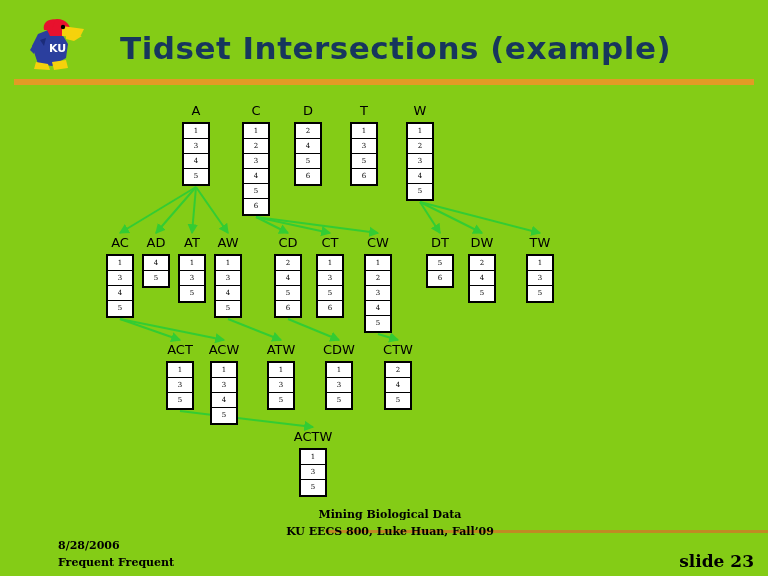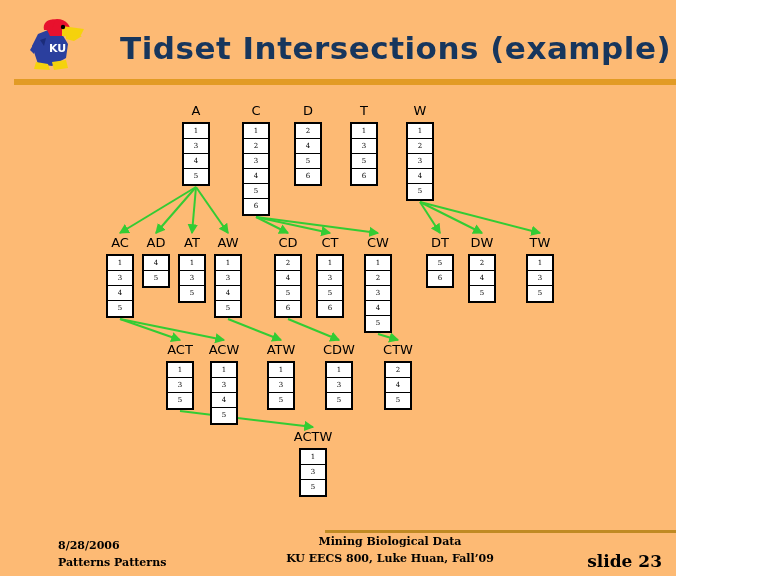--- a/index.html
+++ b/index.html
@@ -2,23 +2,23 @@
 <html><head>
 <meta charset="utf-8">
 <style>
   html, body {
     margin: 0;
     padding: 0;
     background: #ffffff;
   }
   #slide {
     position: relative;
-    width: 676px;
+    width: 768px;
     height: 576px;
-    background: #fdba74;
+    background: #84cc16;
     overflow: hidden;
     font-family: "Liberation Sans", sans-serif;
   }
 
   
   #ku-logo {
     position: absolute;
     left: 22px;
     top: 10px;
     width: 68px;
@@ -118,21 +118,21 @@
     font-family: "DejaVu Serif", serif;
     font-size: 11px;
     font-weight: bold;
     color: #000000;
     line-height: 17px;
     margin-left: 40px;
   }
   #footer-center {
     position: absolute;
     left: 230px;
-    top: 533px;
+    top: 506px;
     width: 320px;
     text-align: center;
     font-family: "DejaVu Serif", serif;
     font-size: 11px;
     font-weight: bold;
     color: #000000;
     line-height: 17px;
   }
   #footer-right {
     position: absolute;
@@ -382,21 +382,21 @@
             <div class="tid-cell">3</div>
             <div class="tid-cell">5</div>
           </div>
         </div>
       </div>
   </div>
 
   <div id="footer-rule"></div>
   <div id="footer-left">
     <div>8/28/2006</div>
-    <div>Patterns Patterns</div>
+    <div>Frequent Frequent</div>
   </div>
   <div id="footer-center">
     <div>Mining Biological Data</div>
     <div>KU EECS 800, Luke Huan, Fall’09</div>
   </div>
   <div id="footer-right">slide 23</div>
 
 </div>
 
 </body></html>

